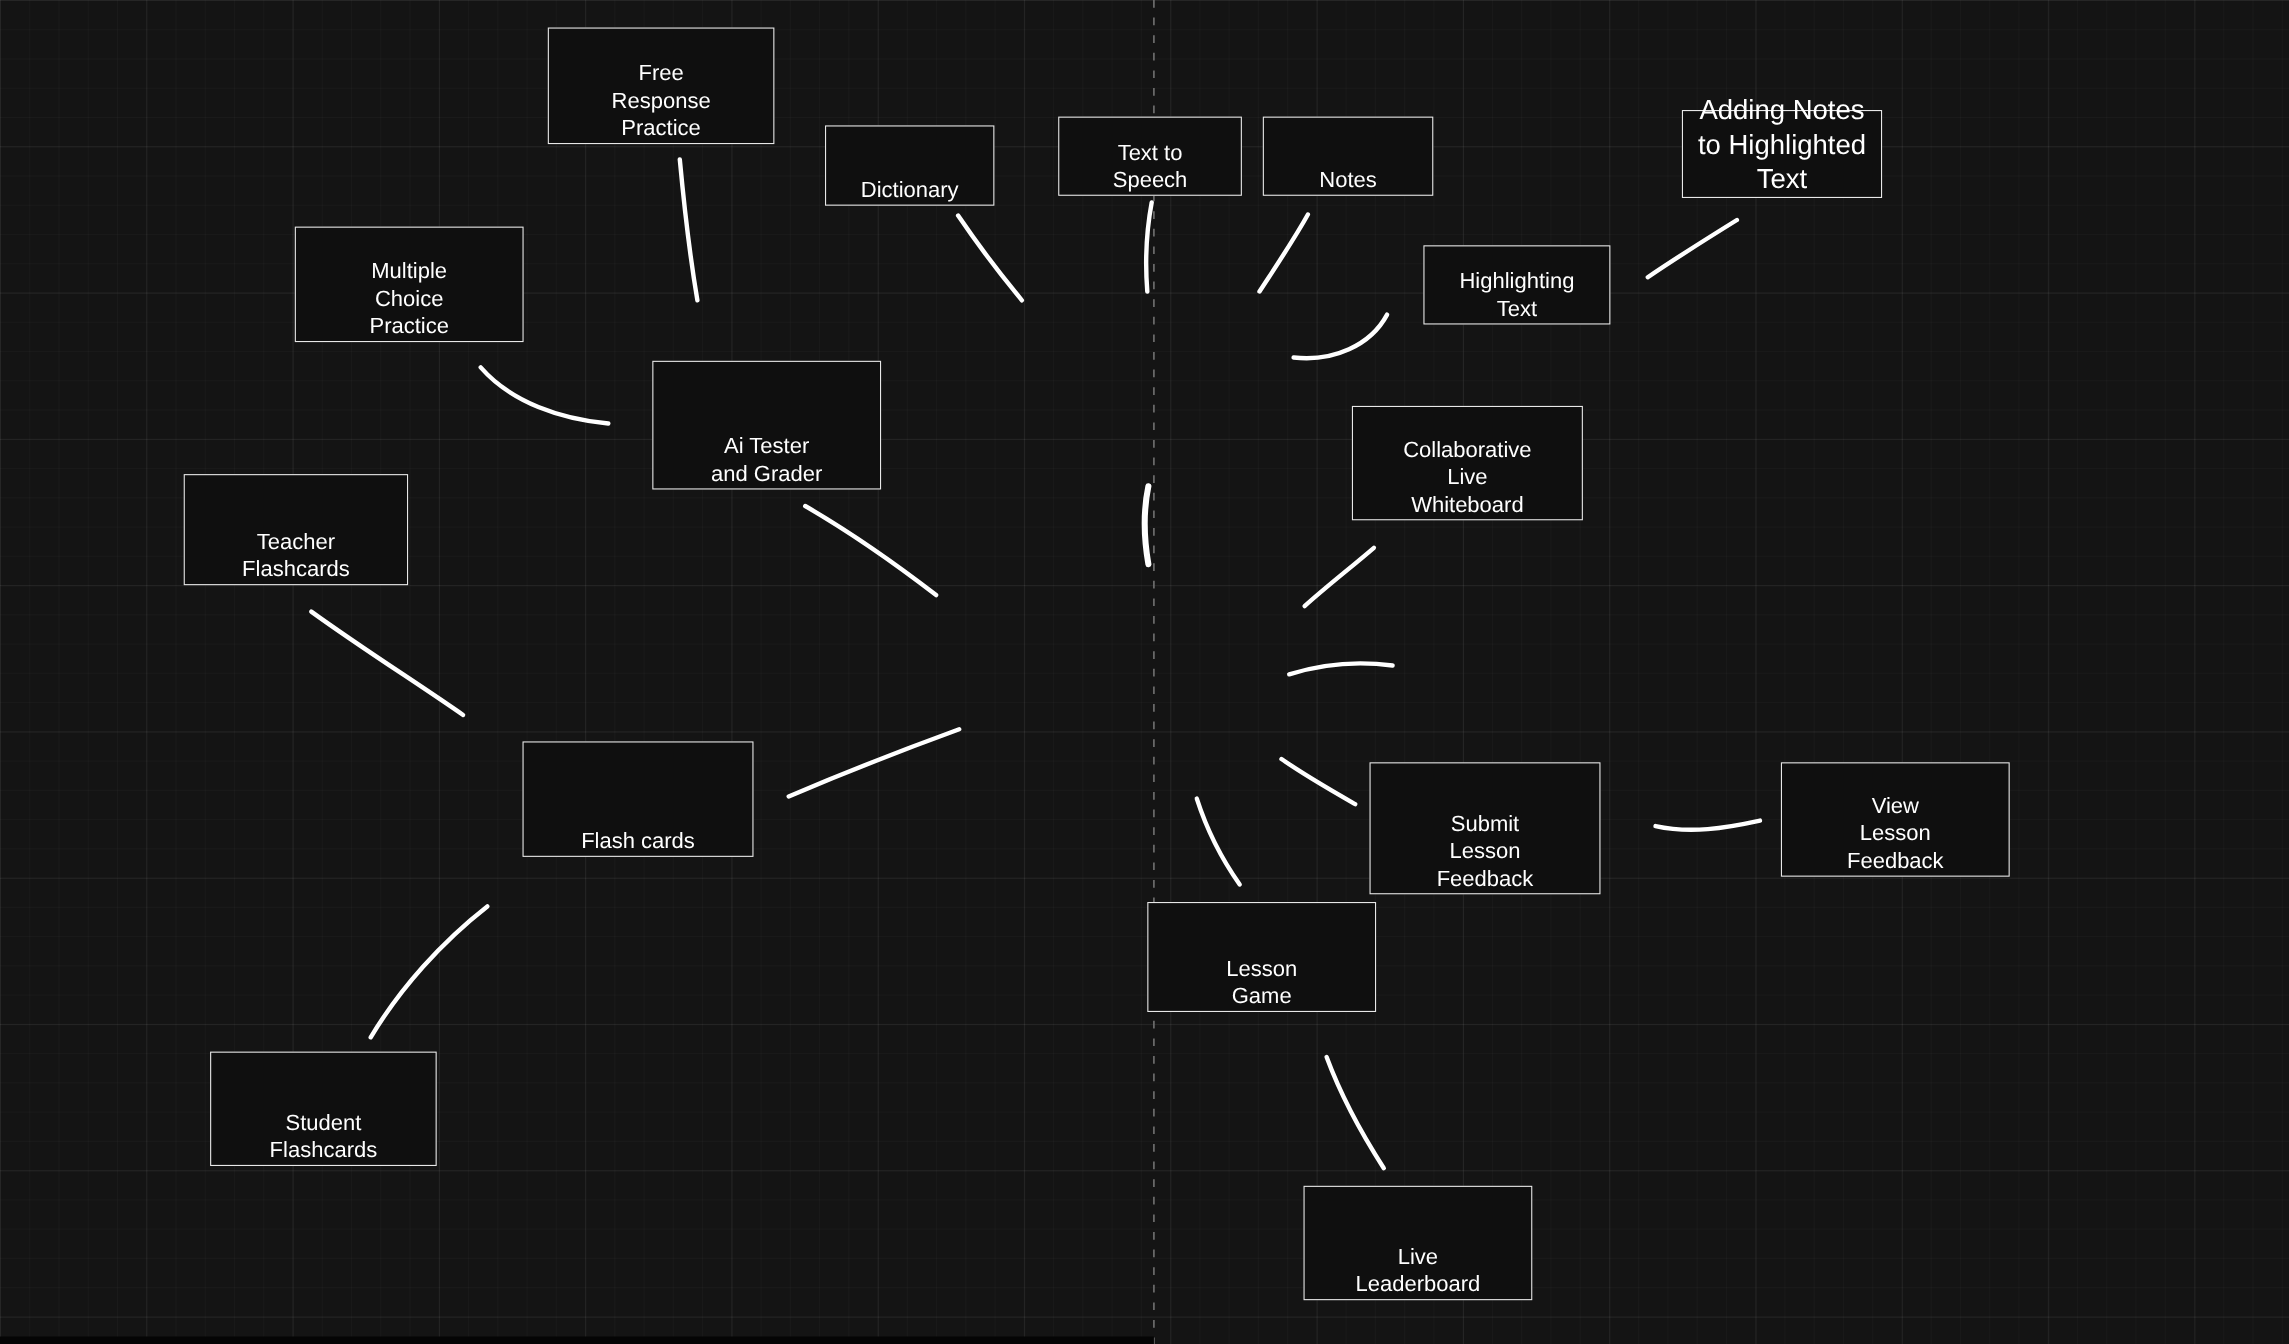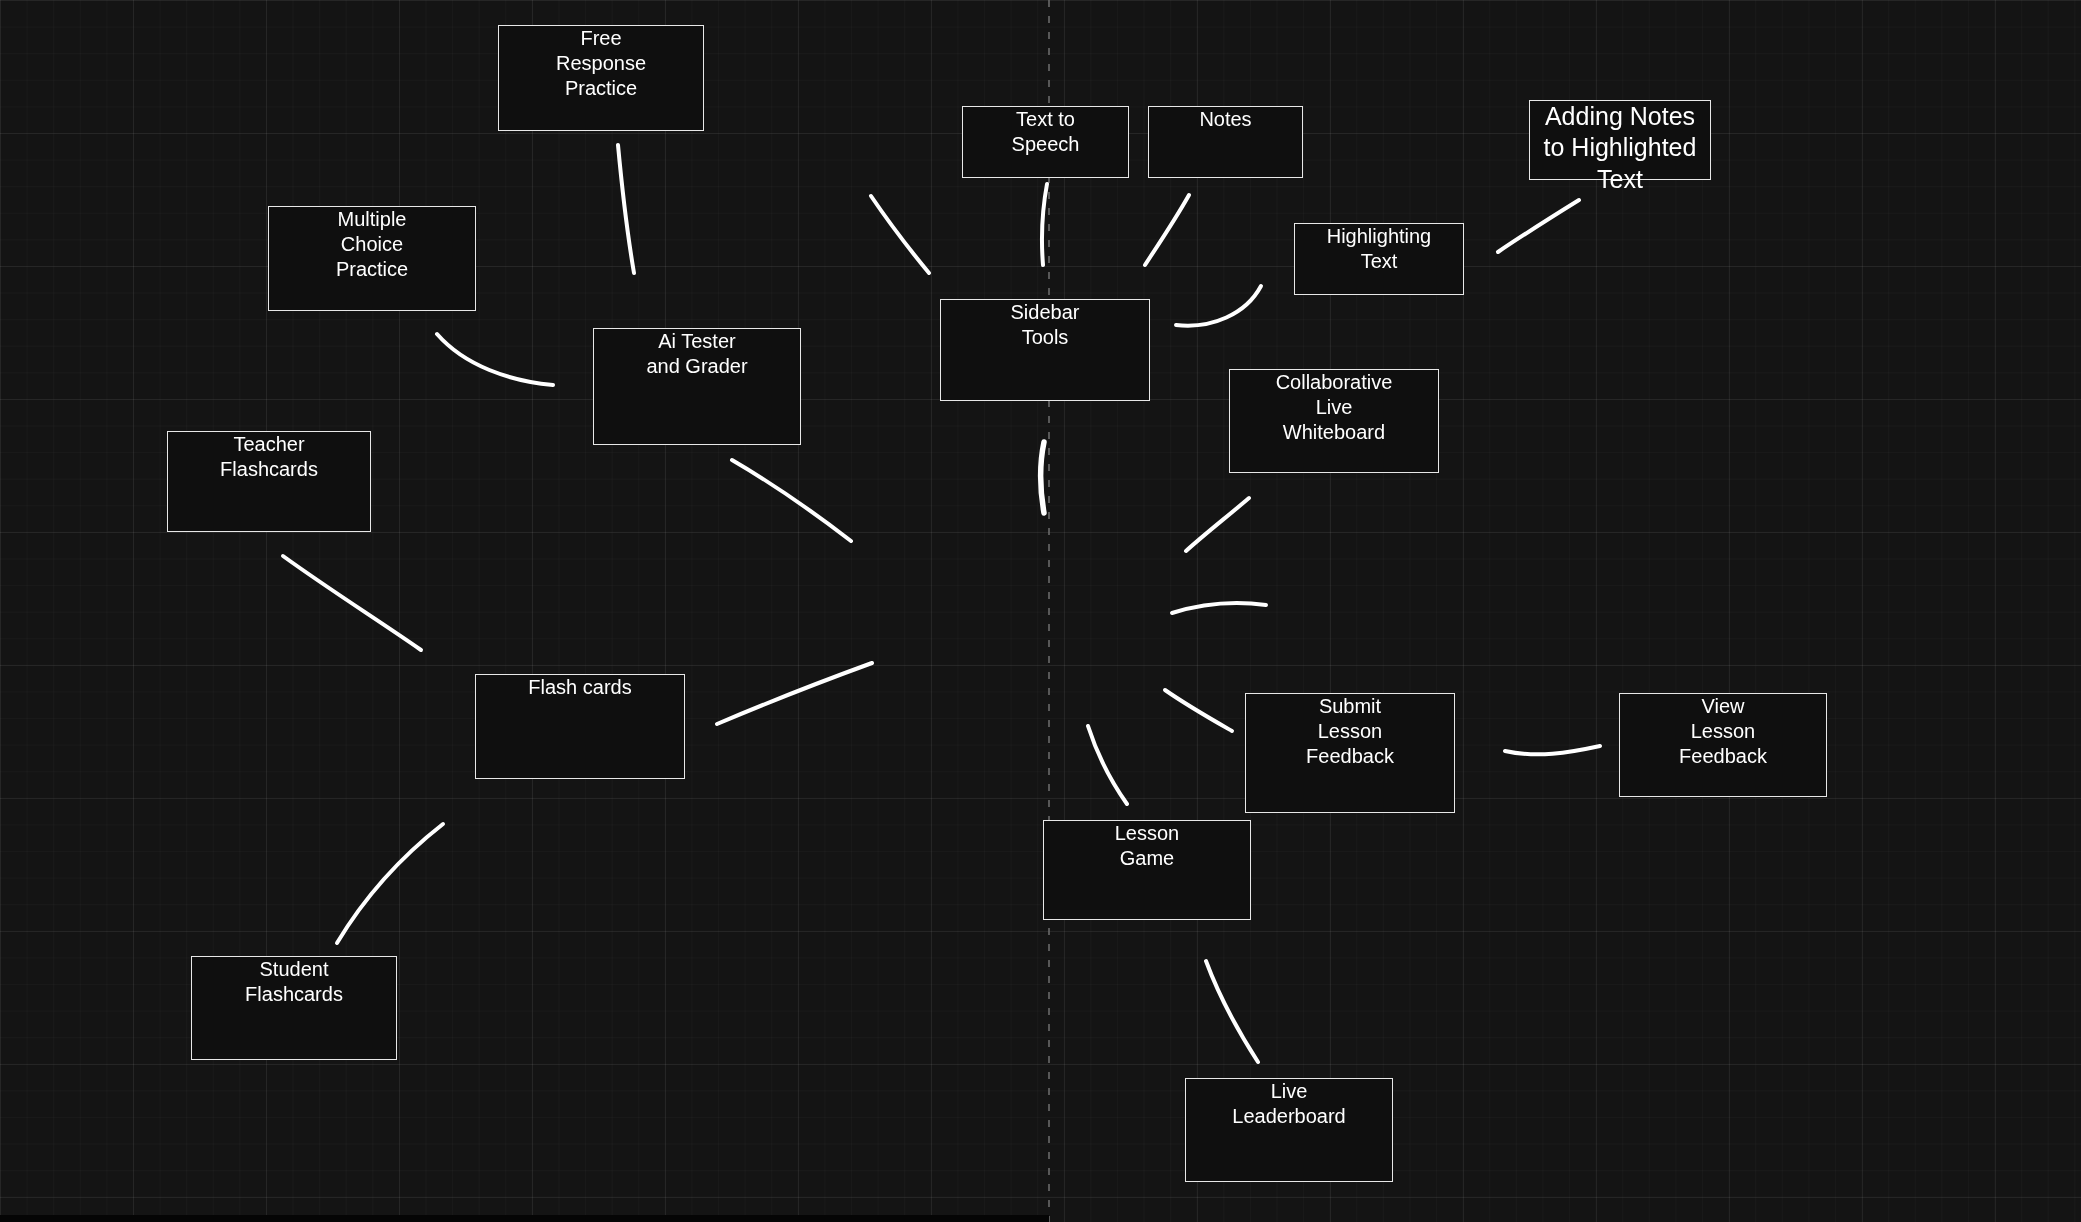--- a/index.html
+++ b/index.html
@@ -22,21 +22,21 @@
       linear-gradient(to right, rgba(255,255,255,0.022) 1px, transparent 1px),
       linear-gradient(to bottom, rgba(255,255,255,0.022) 1px, transparent 1px);
     background-size:133px 133px,133px 133px,26.6px 26.6px,26.6px 26.6px;
     font-family:"Liberation Sans", sans-serif;
   }
   svg.wires{position:absolute;left:0;top:0;z-index:1;}
   .connector{fill:none;stroke:var(--connector);stroke-width:4;stroke-linecap:round;}
   .guide{stroke:var(--guide);stroke-width:1.5;stroke-dasharray:7 9;}
   .node{
     position:absolute;z-index:2;box-sizing:border-box;
-    display:flex;align-items:flex-start;justify-content:center;
+    display:flex;align-items:flex-end;justify-content:center;
     text-align:center;
     background:var(--fill);
     border:1.5px solid var(--border);
     color:var(--text);
     font-size:20px;line-height:1.25;
     white-space:pre-line;
     cursor:default;
   }
   .shape-edge{
     position:absolute;z-index:2;
@@ -70,32 +70,31 @@
     <path class="connector" d="M443,824 C402,856 364,898 337,943"></path>
     <path class="connector" d="M1206,961 C1219,996 1238,1031 1258,1062"></path>
   </svg>
 
   <div class="node" style="left:498px;top:25px;width:206px;height:106px"><span>Free
 Response
 Practice</span></div>
   <div class="node" style="left:268px;top:206px;width:208px;height:105px"><span>Multiple
 Choice
 Practice</span></div>
+  <div class="node" style="left:750px;top:114px;width:154px;height:73px"><span>Dictionary</span></div>
   <div class="node" style="left:962px;top:106px;width:167px;height:72px"><span>Text to
 Speech</span></div>
   <div class="node" style="left:1148px;top:106px;width:155px;height:72px"><span>Notes</span></div>
   <div class="node" style="left:1529px;top:100px;width:182px;height:80px;font-size:25px"><span>Adding Notes
 to Highlighted
 Text</span></div>
   <div class="node" style="left:1294px;top:223px;width:170px;height:72px"><span>Highlighting
 Text</span></div>
   <div class="node" style="left:593px;top:328px;width:208px;height:117px"><span>Ai Tester
 and Grader</span></div>
-  <div class="node" style="left:940px;top:299px;width:210px;height:102px"><span>Sidebar
-Tools</span></div>
   <div class="node" style="left:167px;top:431px;width:204px;height:101px"><span>Teacher
 Flashcards</span></div>
   <div class="node" style="left:1229px;top:369px;width:210px;height:104px"><span>Collaborative
 Live
 Whiteboard</span></div>
   <div class="node" style="left:475px;top:674px;width:210px;height:105px"><span>Flash cards</span></div>
   <div class="node" style="left:1245px;top:693px;width:210px;height:120px"><span>Submit
 Lesson
 Feedback</span></div>
   <div class="node" style="left:1619px;top:693px;width:208px;height:104px"><span>View

